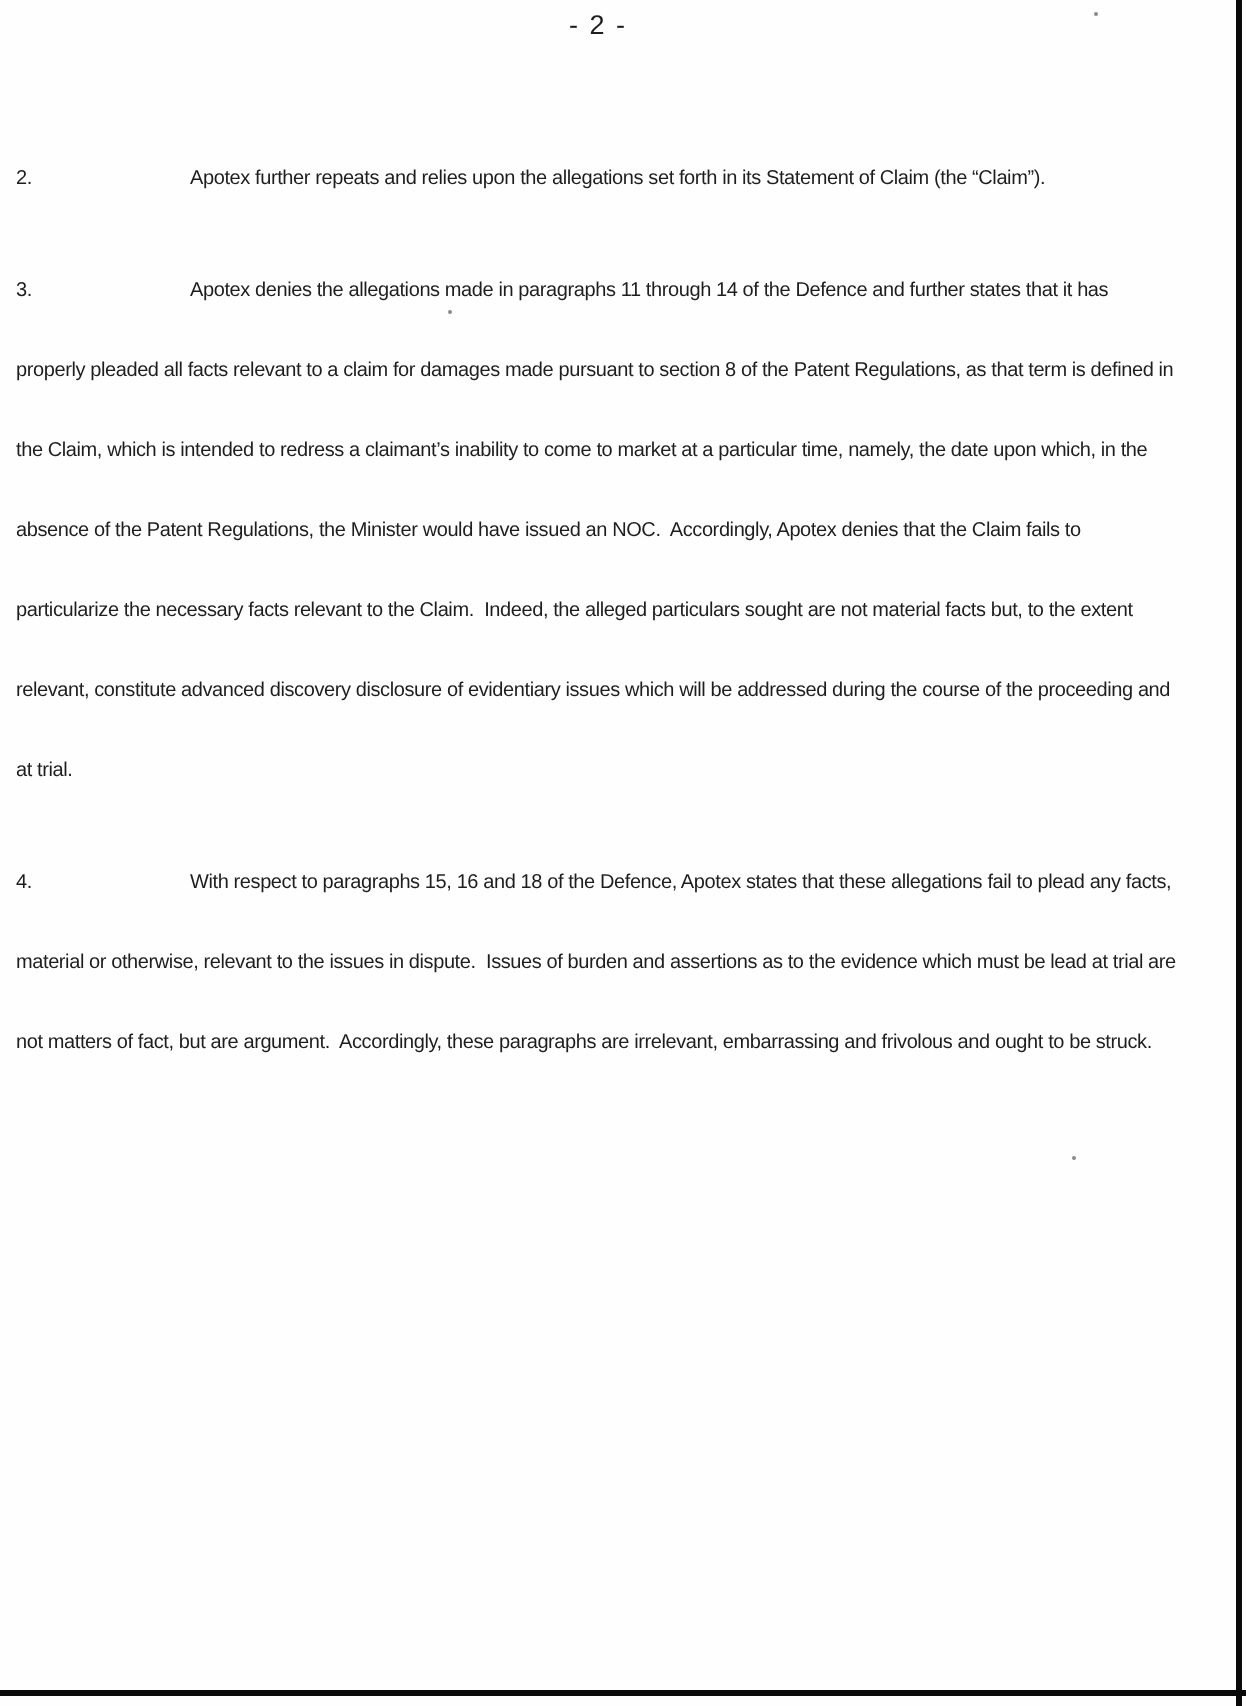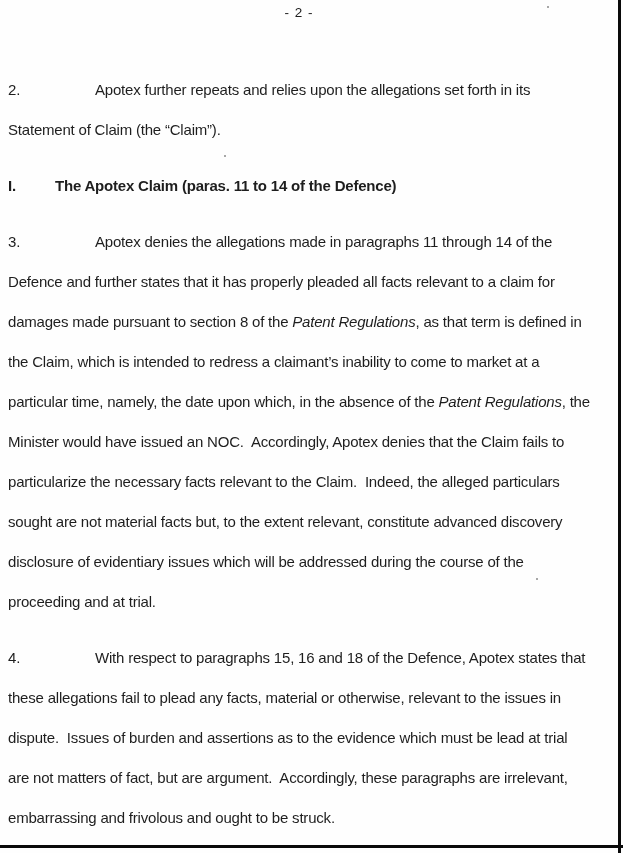--- a/index.html
+++ b/index.html
@@ -43,21 +43,21 @@
     padding-top: 5px;
     height: 20px;
     text-align: center;
     font-size: 13.5px;
     letter-spacing: 1px;
   }
   .blocks {
     margin-top: 45px;
   }
   .block {
-    font-size: 15px;
+    font-size: 10px;
     line-height: 40px;
     letter-spacing: -0.2px;
   }
   .block + .block {
     margin-top: 16px;
   }
   .block .num {
     display: inline-block;
     vertical-align: baseline;
   }
@@ -67,21 +67,20 @@
   .block.heading .num {
     width: 47px;
   }
   .block.heading {
     font-weight: bold;
   }
   .txt {
     white-space: pre-wrap;
   }
   .em {
-    font-style: italic;
   }
   
   .speck {
     position: absolute;
     width: 2px;
     height: 2px;
     background: #8a8a8a;
     border-radius: 50%;
   }
   .speck-1 { left: 547px; top: 6px; }
@@ -89,21 +88,20 @@
   .speck-3 { left: 536px; top: 578px; }
 </style>
 </head>
 <body>
 
 <div class="page">
   <div class="content">
     <div class="pagenum">- 2 -</div>
     <div class="blocks">
         <div class="block paragraph"><span class="num">2.</span><span class="txt"><span class="">Apotex further repeats and relies upon the allegations set forth in its Statement of Claim (the “Claim”).</span></span></div>
-        <div class="block heading"><span class="num">I.</span><span class="txt"><span class="">The Apotex Claim (paras. 11 to 14 of the Defence)</span></span></div>
         <div class="block paragraph"><span class="num">3.</span><span class="txt"><span class="">Apotex denies the allegations made in paragraphs 11 through 14 of the Defence and further states that it has properly pleaded all facts relevant to a claim for damages made pursuant to section 8 of the </span><span class="em">Patent Regulations</span><span class="">, as that term is defined in the Claim, which is intended to redress a claimant’s inability to come to market at a particular time, namely, the date upon which, in the absence of the </span><span class="em">Patent Regulations</span><span class="">, the Minister would have issued an NOC.  Accordingly, Apotex denies that the Claim fails to particularize the necessary facts relevant to the Claim.  Indeed, the alleged particulars sought are not material facts but, to the extent relevant, constitute advanced discovery disclosure of evidentiary issues which will be addressed during the course of the proceeding and at trial.</span></span></div>
         <div class="block paragraph"><span class="num">4.</span><span class="txt"><span class="">With respect to paragraphs 15, 16 and 18 of the Defence, Apotex states that these allegations fail to plead any facts, material or otherwise, relevant to the issues in dispute.  Issues of burden and assertions as to the evidence which must be lead at trial are not matters of fact, but are argument.  Accordingly, these paragraphs are irrelevant, embarrassing and frivolous and ought to be struck.</span></span></div>
       </div>
   </div>
   <div class="speck speck-1"></div>
   <div class="speck speck-2"></div>
   <div class="speck speck-3"></div>
   <div class="edge-right"></div>
   <div class="edge-bottom"></div>
 </div>

